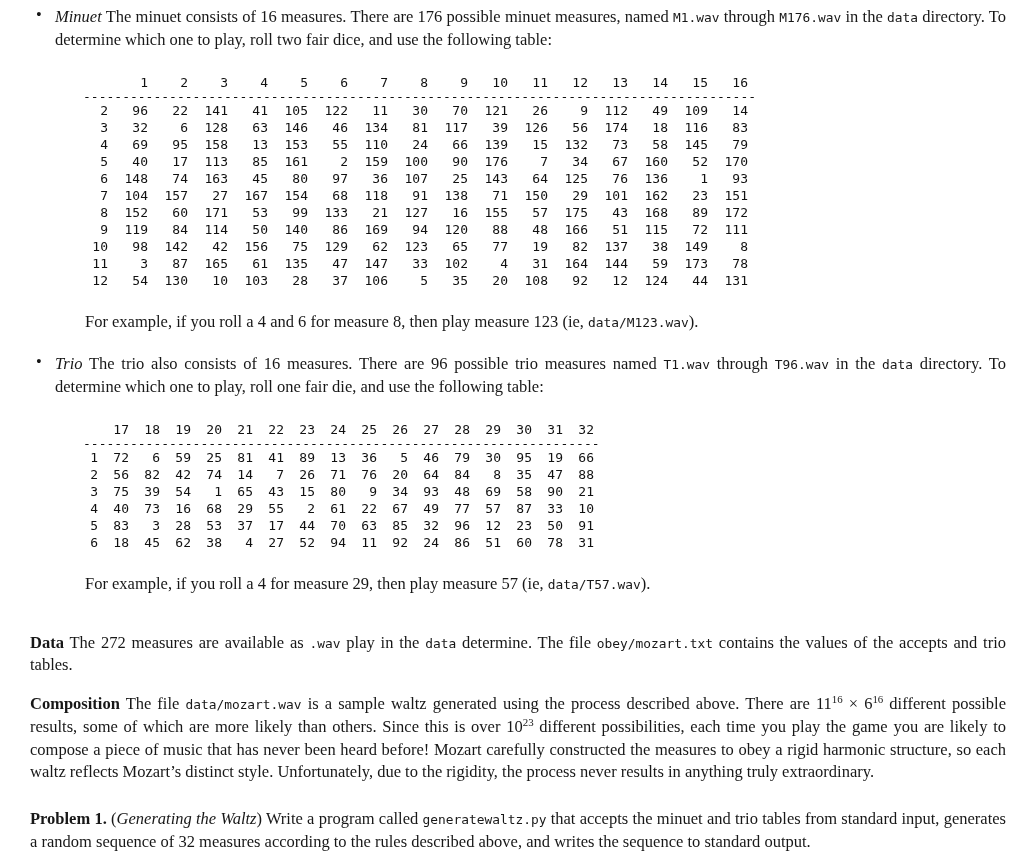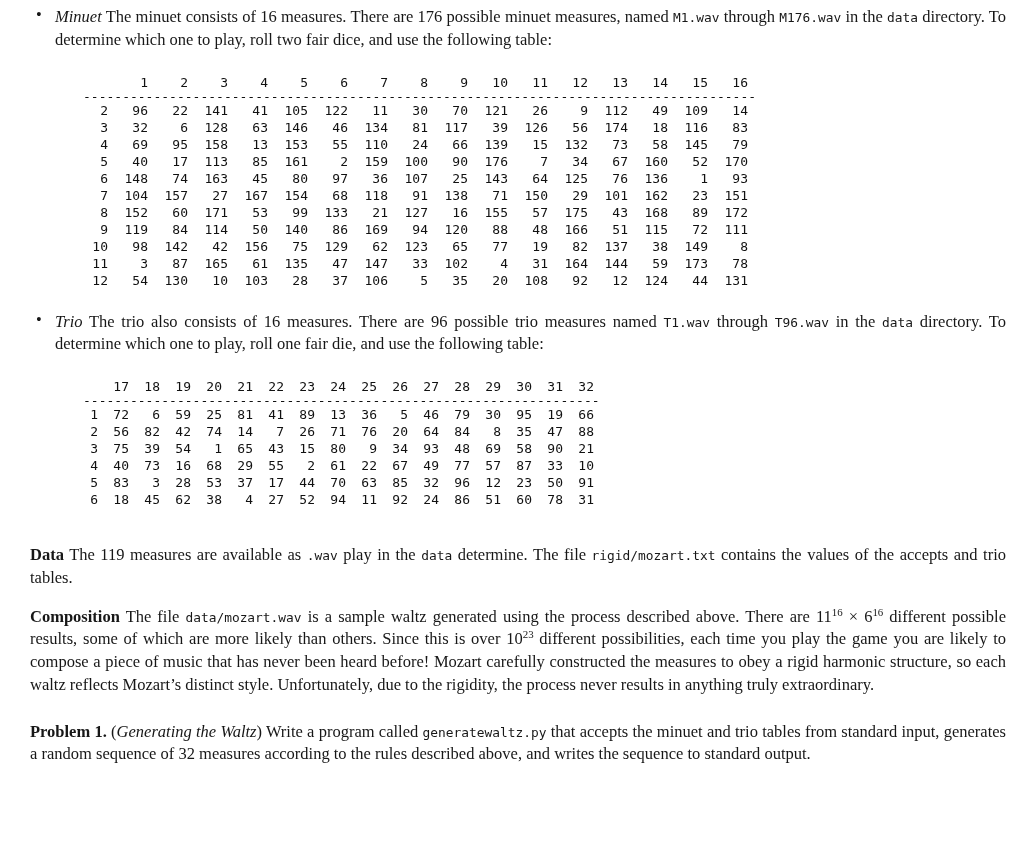--- a/index.html
+++ b/index.html
@@ -68,38 +68,40 @@
           <div class="trow"><span class="tcell" style="width: 25px;">4</span><span class="tcell" style="width: 40px;">69</span><span class="tcell" style="width: 40px;">95</span><span class="tcell" style="width: 40px;">158</span><span class="tcell" style="width: 40px;">13</span><span class="tcell" style="width: 40px;">153</span><span class="tcell" style="width: 40px;">55</span><span class="tcell" style="width: 40px;">110</span><span class="tcell" style="width: 40px;">24</span><span class="tcell" style="width: 40px;">66</span><span class="tcell" style="width: 40px;">139</span><span class="tcell" style="width: 40px;">15</span><span class="tcell" style="width: 40px;">132</span><span class="tcell" style="width: 40px;">73</span><span class="tcell" style="width: 40px;">58</span><span class="tcell" style="width: 40px;">145</span><span class="tcell" style="width: 40px;">79</span></div>
           <div class="trow"><span class="tcell" style="width: 25px;">5</span><span class="tcell" style="width: 40px;">40</span><span class="tcell" style="width: 40px;">17</span><span class="tcell" style="width: 40px;">113</span><span class="tcell" style="width: 40px;">85</span><span class="tcell" style="width: 40px;">161</span><span class="tcell" style="width: 40px;">2</span><span class="tcell" style="width: 40px;">159</span><span class="tcell" style="width: 40px;">100</span><span class="tcell" style="width: 40px;">90</span><span class="tcell" style="width: 40px;">176</span><span class="tcell" style="width: 40px;">7</span><span class="tcell" style="width: 40px;">34</span><span class="tcell" style="width: 40px;">67</span><span class="tcell" style="width: 40px;">160</span><span class="tcell" style="width: 40px;">52</span><span class="tcell" style="width: 40px;">170</span></div>
           <div class="trow"><span class="tcell" style="width: 25px;">6</span><span class="tcell" style="width: 40px;">148</span><span class="tcell" style="width: 40px;">74</span><span class="tcell" style="width: 40px;">163</span><span class="tcell" style="width: 40px;">45</span><span class="tcell" style="width: 40px;">80</span><span class="tcell" style="width: 40px;">97</span><span class="tcell" style="width: 40px;">36</span><span class="tcell" style="width: 40px;">107</span><span class="tcell" style="width: 40px;">25</span><span class="tcell" style="width: 40px;">143</span><span class="tcell" style="width: 40px;">64</span><span class="tcell" style="width: 40px;">125</span><span class="tcell" style="width: 40px;">76</span><span class="tcell" style="width: 40px;">136</span><span class="tcell" style="width: 40px;">1</span><span class="tcell" style="width: 40px;">93</span></div>
           <div class="trow"><span class="tcell" style="width: 25px;">7</span><span class="tcell" style="width: 40px;">104</span><span class="tcell" style="width: 40px;">157</span><span class="tcell" style="width: 40px;">27</span><span class="tcell" style="width: 40px;">167</span><span class="tcell" style="width: 40px;">154</span><span class="tcell" style="width: 40px;">68</span><span class="tcell" style="width: 40px;">118</span><span class="tcell" style="width: 40px;">91</span><span class="tcell" style="width: 40px;">138</span><span class="tcell" style="width: 40px;">71</span><span class="tcell" style="width: 40px;">150</span><span class="tcell" style="width: 40px;">29</span><span class="tcell" style="width: 40px;">101</span><span class="tcell" style="width: 40px;">162</span><span class="tcell" style="width: 40px;">23</span><span class="tcell" style="width: 40px;">151</span></div>
           <div class="trow"><span class="tcell" style="width: 25px;">8</span><span class="tcell" style="width: 40px;">152</span><span class="tcell" style="width: 40px;">60</span><span class="tcell" style="width: 40px;">171</span><span class="tcell" style="width: 40px;">53</span><span class="tcell" style="width: 40px;">99</span><span class="tcell" style="width: 40px;">133</span><span class="tcell" style="width: 40px;">21</span><span class="tcell" style="width: 40px;">127</span><span class="tcell" style="width: 40px;">16</span><span class="tcell" style="width: 40px;">155</span><span class="tcell" style="width: 40px;">57</span><span class="tcell" style="width: 40px;">175</span><span class="tcell" style="width: 40px;">43</span><span class="tcell" style="width: 40px;">168</span><span class="tcell" style="width: 40px;">89</span><span class="tcell" style="width: 40px;">172</span></div>
           <div class="trow"><span class="tcell" style="width: 25px;">9</span><span class="tcell" style="width: 40px;">119</span><span class="tcell" style="width: 40px;">84</span><span class="tcell" style="width: 40px;">114</span><span class="tcell" style="width: 40px;">50</span><span class="tcell" style="width: 40px;">140</span><span class="tcell" style="width: 40px;">86</span><span class="tcell" style="width: 40px;">169</span><span class="tcell" style="width: 40px;">94</span><span class="tcell" style="width: 40px;">120</span><span class="tcell" style="width: 40px;">88</span><span class="tcell" style="width: 40px;">48</span><span class="tcell" style="width: 40px;">166</span><span class="tcell" style="width: 40px;">51</span><span class="tcell" style="width: 40px;">115</span><span class="tcell" style="width: 40px;">72</span><span class="tcell" style="width: 40px;">111</span></div>
           <div class="trow"><span class="tcell" style="width: 25px;">10</span><span class="tcell" style="width: 40px;">98</span><span class="tcell" style="width: 40px;">142</span><span class="tcell" style="width: 40px;">42</span><span class="tcell" style="width: 40px;">156</span><span class="tcell" style="width: 40px;">75</span><span class="tcell" style="width: 40px;">129</span><span class="tcell" style="width: 40px;">62</span><span class="tcell" style="width: 40px;">123</span><span class="tcell" style="width: 40px;">65</span><span class="tcell" style="width: 40px;">77</span><span class="tcell" style="width: 40px;">19</span><span class="tcell" style="width: 40px;">82</span><span class="tcell" style="width: 40px;">137</span><span class="tcell" style="width: 40px;">38</span><span class="tcell" style="width: 40px;">149</span><span class="tcell" style="width: 40px;">8</span></div>
           <div class="trow"><span class="tcell" style="width: 25px;">11</span><span class="tcell" style="width: 40px;">3</span><span class="tcell" style="width: 40px;">87</span><span class="tcell" style="width: 40px;">165</span><span class="tcell" style="width: 40px;">61</span><span class="tcell" style="width: 40px;">135</span><span class="tcell" style="width: 40px;">47</span><span class="tcell" style="width: 40px;">147</span><span class="tcell" style="width: 40px;">33</span><span class="tcell" style="width: 40px;">102</span><span class="tcell" style="width: 40px;">4</span><span class="tcell" style="width: 40px;">31</span><span class="tcell" style="width: 40px;">164</span><span class="tcell" style="width: 40px;">144</span><span class="tcell" style="width: 40px;">59</span><span class="tcell" style="width: 40px;">173</span><span class="tcell" style="width: 40px;">78</span></div>
           <div class="trow"><span class="tcell" style="width: 25px;">12</span><span class="tcell" style="width: 40px;">54</span><span class="tcell" style="width: 40px;">130</span><span class="tcell" style="width: 40px;">10</span><span class="tcell" style="width: 40px;">103</span><span class="tcell" style="width: 40px;">28</span><span class="tcell" style="width: 40px;">37</span><span class="tcell" style="width: 40px;">106</span><span class="tcell" style="width: 40px;">5</span><span class="tcell" style="width: 40px;">35</span><span class="tcell" style="width: 40px;">20</span><span class="tcell" style="width: 40px;">108</span><span class="tcell" style="width: 40px;">92</span><span class="tcell" style="width: 40px;">12</span><span class="tcell" style="width: 40px;">124</span><span class="tcell" style="width: 40px;">44</span><span class="tcell" style="width: 40px;">131</span></div>
         </div>
+      <p class="para example"><span class="seg">For example, if you roll a 4 and 6 for measure 8, then play measure 123 (ie, </span><span class="seg-code">data/M123.wav</span><span class="seg">).</span></p>
     </li>
 
     <li class="bullet-item">
       <span class="bullet-marker">•</span>
       <p class="para"><span class="seg-i">Trio</span><span class="seg"> The trio also consists of 16 measures. There are 96 possible trio measures named </span><span class="seg-code">T1.wav</span><span class="seg"> through </span><span class="seg-code">T96.wav</span><span class="seg"> in the </span><span class="seg-code">data</span><span class="seg"> directory. To determine which one to play, roll one fair die, and use the following table:</span></p>
       <div class="mono-table">
           <div class="trow"><span class="tcell" style="width: 15px;"></span><span class="tcell" style="width: 31px;">17</span><span class="tcell" style="width: 31px;">18</span><span class="tcell" style="width: 31px;">19</span><span class="tcell" style="width: 31px;">20</span><span class="tcell" style="width: 31px;">21</span><span class="tcell" style="width: 31px;">22</span><span class="tcell" style="width: 31px;">23</span><span class="tcell" style="width: 31px;">24</span><span class="tcell" style="width: 31px;">25</span><span class="tcell" style="width: 31px;">26</span><span class="tcell" style="width: 31px;">27</span><span class="tcell" style="width: 31px;">28</span><span class="tcell" style="width: 31px;">29</span><span class="tcell" style="width: 31px;">30</span><span class="tcell" style="width: 31px;">31</span><span class="tcell" style="width: 31px;">32</span></div>
           <div class="tdash">------------------------------------------------------------------</div>
           <div class="trow"><span class="tcell" style="width: 15px;">1</span><span class="tcell" style="width: 31px;">72</span><span class="tcell" style="width: 31px;">6</span><span class="tcell" style="width: 31px;">59</span><span class="tcell" style="width: 31px;">25</span><span class="tcell" style="width: 31px;">81</span><span class="tcell" style="width: 31px;">41</span><span class="tcell" style="width: 31px;">89</span><span class="tcell" style="width: 31px;">13</span><span class="tcell" style="width: 31px;">36</span><span class="tcell" style="width: 31px;">5</span><span class="tcell" style="width: 31px;">46</span><span class="tcell" style="width: 31px;">79</span><span class="tcell" style="width: 31px;">30</span><span class="tcell" style="width: 31px;">95</span><span class="tcell" style="width: 31px;">19</span><span class="tcell" style="width: 31px;">66</span></div>
           <div class="trow"><span class="tcell" style="width: 15px;">2</span><span class="tcell" style="width: 31px;">56</span><span class="tcell" style="width: 31px;">82</span><span class="tcell" style="width: 31px;">42</span><span class="tcell" style="width: 31px;">74</span><span class="tcell" style="width: 31px;">14</span><span class="tcell" style="width: 31px;">7</span><span class="tcell" style="width: 31px;">26</span><span class="tcell" style="width: 31px;">71</span><span class="tcell" style="width: 31px;">76</span><span class="tcell" style="width: 31px;">20</span><span class="tcell" style="width: 31px;">64</span><span class="tcell" style="width: 31px;">84</span><span class="tcell" style="width: 31px;">8</span><span class="tcell" style="width: 31px;">35</span><span class="tcell" style="width: 31px;">47</span><span class="tcell" style="width: 31px;">88</span></div>
           <div class="trow"><span class="tcell" style="width: 15px;">3</span><span class="tcell" style="width: 31px;">75</span><span class="tcell" style="width: 31px;">39</span><span class="tcell" style="width: 31px;">54</span><span class="tcell" style="width: 31px;">1</span><span class="tcell" style="width: 31px;">65</span><span class="tcell" style="width: 31px;">43</span><span class="tcell" style="width: 31px;">15</span><span class="tcell" style="width: 31px;">80</span><span class="tcell" style="width: 31px;">9</span><span class="tcell" style="width: 31px;">34</span><span class="tcell" style="width: 31px;">93</span><span class="tcell" style="width: 31px;">48</span><span class="tcell" style="width: 31px;">69</span><span class="tcell" style="width: 31px;">58</span><span class="tcell" style="width: 31px;">90</span><span class="tcell" style="width: 31px;">21</span></div>
           <div class="trow"><span class="tcell" style="width: 15px;">4</span><span class="tcell" style="width: 31px;">40</span><span class="tcell" style="width: 31px;">73</span><span class="tcell" style="width: 31px;">16</span><span class="tcell" style="width: 31px;">68</span><span class="tcell" style="width: 31px;">29</span><span class="tcell" style="width: 31px;">55</span><span class="tcell" style="width: 31px;">2</span><span class="tcell" style="width: 31px;">61</span><span class="tcell" style="width: 31px;">22</span><span class="tcell" style="width: 31px;">67</span><span class="tcell" style="width: 31px;">49</span><span class="tcell" style="width: 31px;">77</span><span class="tcell" style="width: 31px;">57</span><span class="tcell" style="width: 31px;">87</span><span class="tcell" style="width: 31px;">33</span><span class="tcell" style="width: 31px;">10</span></div>
           <div class="trow"><span class="tcell" style="width: 15px;">5</span><span class="tcell" style="width: 31px;">83</span><span class="tcell" style="width: 31px;">3</span><span class="tcell" style="width: 31px;">28</span><span class="tcell" style="width: 31px;">53</span><span class="tcell" style="width: 31px;">37</span><span class="tcell" style="width: 31px;">17</span><span class="tcell" style="width: 31px;">44</span><span class="tcell" style="width: 31px;">70</span><span class="tcell" style="width: 31px;">63</span><span class="tcell" style="width: 31px;">85</span><span class="tcell" style="width: 31px;">32</span><span class="tcell" style="width: 31px;">96</span><span class="tcell" style="width: 31px;">12</span><span class="tcell" style="width: 31px;">23</span><span class="tcell" style="width: 31px;">50</span><span class="tcell" style="width: 31px;">91</span></div>
           <div class="trow"><span class="tcell" style="width: 15px;">6</span><span class="tcell" style="width: 31px;">18</span><span class="tcell" style="width: 31px;">45</span><span class="tcell" style="width: 31px;">62</span><span class="tcell" style="width: 31px;">38</span><span class="tcell" style="width: 31px;">4</span><span class="tcell" style="width: 31px;">27</span><span class="tcell" style="width: 31px;">52</span><span class="tcell" style="width: 31px;">94</span><span class="tcell" style="width: 31px;">11</span><span class="tcell" style="width: 31px;">92</span><span class="tcell" style="width: 31px;">24</span><span class="tcell" style="width: 31px;">86</span><span class="tcell" style="width: 31px;">51</span><span class="tcell" style="width: 31px;">60</span><span class="tcell" style="width: 31px;">78</span><span class="tcell" style="width: 31px;">31</span></div>
         </div>
+      <p class="para example"><span class="seg">For example, if you roll a 4 for measure 29, then play measure 57 (ie, </span><span class="seg-code">data/T57.wav</span><span class="seg">).</span></p>
     </li>
 
   </ul>
 
-  <p class="para section-data"><span class="seg-b">Data</span><span class="seg"> The 119 measures are available as </span><span class="seg-code">.wav</span><span class="seg"> play in the </span><span class="seg-code">data</span><span class="seg"> determine. The file </span><span class="seg-code">rigid/mozart.txt</span><span class="seg"> contains the values of the accepts and trio tables.</span></p>
+  <p class="para section-data"><span class="seg-b">Data</span><span class="seg"> The 272 measures are available as </span><span class="seg-code">.wav</span><span class="seg"> play in the </span><span class="seg-code">data</span><span class="seg"> determine. The file </span><span class="seg-code">obey/mozart.txt</span><span class="seg"> contains the values of the accepts and trio tables.</span></p>
 
   <p class="para section-comp"><span class="seg-b">Composition</span><span class="seg"> The file </span><span class="seg-code">data/mozart.wav</span><span class="seg"> is a sample waltz generated using the process described above. There are 11</span><span class="seg-sup">16</span><span class="seg"> × 6</span><span class="seg-sup">16</span><span class="seg"> different possible results, some of which are more likely than others. Since this is over 10</span><span class="seg-sup">23</span><span class="seg"> different possibilities, each time you play the game you are likely to compose a piece of music that has never been heard before! Mozart carefully constructed the measures to obey a rigid harmonic structure, so each waltz reflects Mozart’s distinct style. Unfortunately, due to the rigidity, the process never results in anything truly extraordinary.</span></p>
 
   <p class="para section-prob"><span class="seg-b">Problem 1.</span><span class="seg"> (</span><span class="seg-i">Generating the Waltz</span><span class="seg">) Write a program called </span><span class="seg-code">generatewaltz.py</span><span class="seg"> that accepts the minuet and trio tables from standard input, generates a random sequence of 32 measures according to the rules described above, and writes the sequence to standard output.</span></p>
 
 </div>
 
 </body></html>

